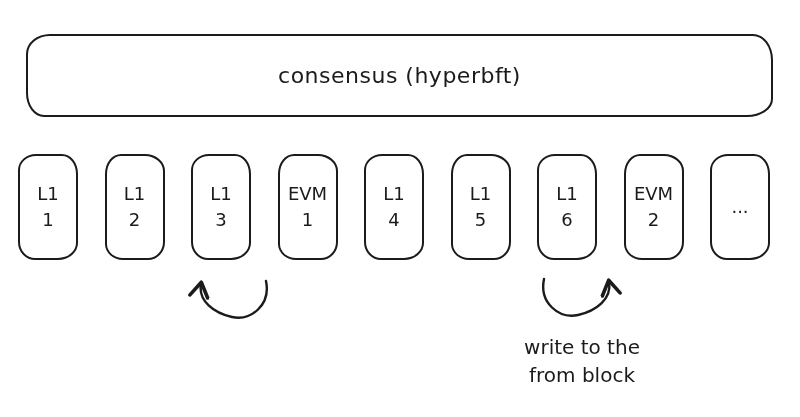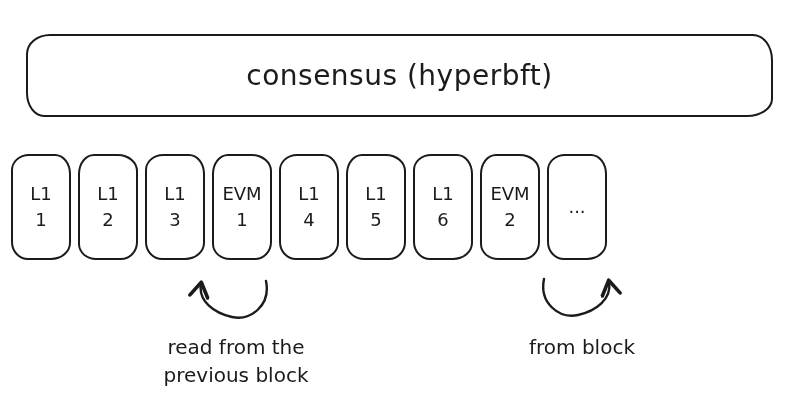--- a/index.html
+++ b/index.html
@@ -23,29 +23,29 @@
     width: 747px;
     height: 83px;
     box-sizing: border-box;
     border: 2.5px solid #1b1b1b;
     border-radius: 24px 20px 26px 18px / 20px 26px 18px 24px;
     display: flex;
     align-items: center;
     justify-content: center;
   }
   .consensus-label {
-    font-size: 28px;
+    font-size: 22px;
     letter-spacing: 0.5px;
     color: #1b1b1b;
   }
   .blocks-row {
     position: absolute;
-    left: 11px;
+    left: 18px;
     top: 154px;
-    width: 596px;
+    width: 752px;
     height: 106px;
     display: flex;
     justify-content: space-between;
   }
   .block {
     width: 60px;
     height: 106px;
     box-sizing: border-box;
     border: 2.5px solid #1b1b1b;
     display: flex;
@@ -141,22 +141,19 @@
 
   <svg class="arrow-svg arrow-write" width="90" height="50" viewBox="0 0 90 50">
     <defs>
       <marker id="ah-right" viewBox="0 0 12 12" refX="9" refY="6" markerWidth="9" markerHeight="9" orient="auto">
         <path d="M2,1 L10,6 L2,11" fill="none" stroke="#1b1b1b" stroke-width="2" stroke-linecap="round" stroke-linejoin="round"></path>
       </marker>
     </defs>
     <path d="M 12 5 C 7 29, 27 45, 46 41 C 64 37, 80 25, 77 8" fill="none" stroke="#1b1b1b" stroke-width="2.4" stroke-linecap="round" marker-end="url(#ah-right)"></path>
   </svg>
 
-  <div class="annotation annotation-read">
-    <div>read from the</div>
-    <div>previous block</div>
-  </div>
 
   <div class="annotation annotation-write">
+    <div>write to the</div>
     <div>from block</div>
   </div>
 
 </div>
 
 </body></html>

